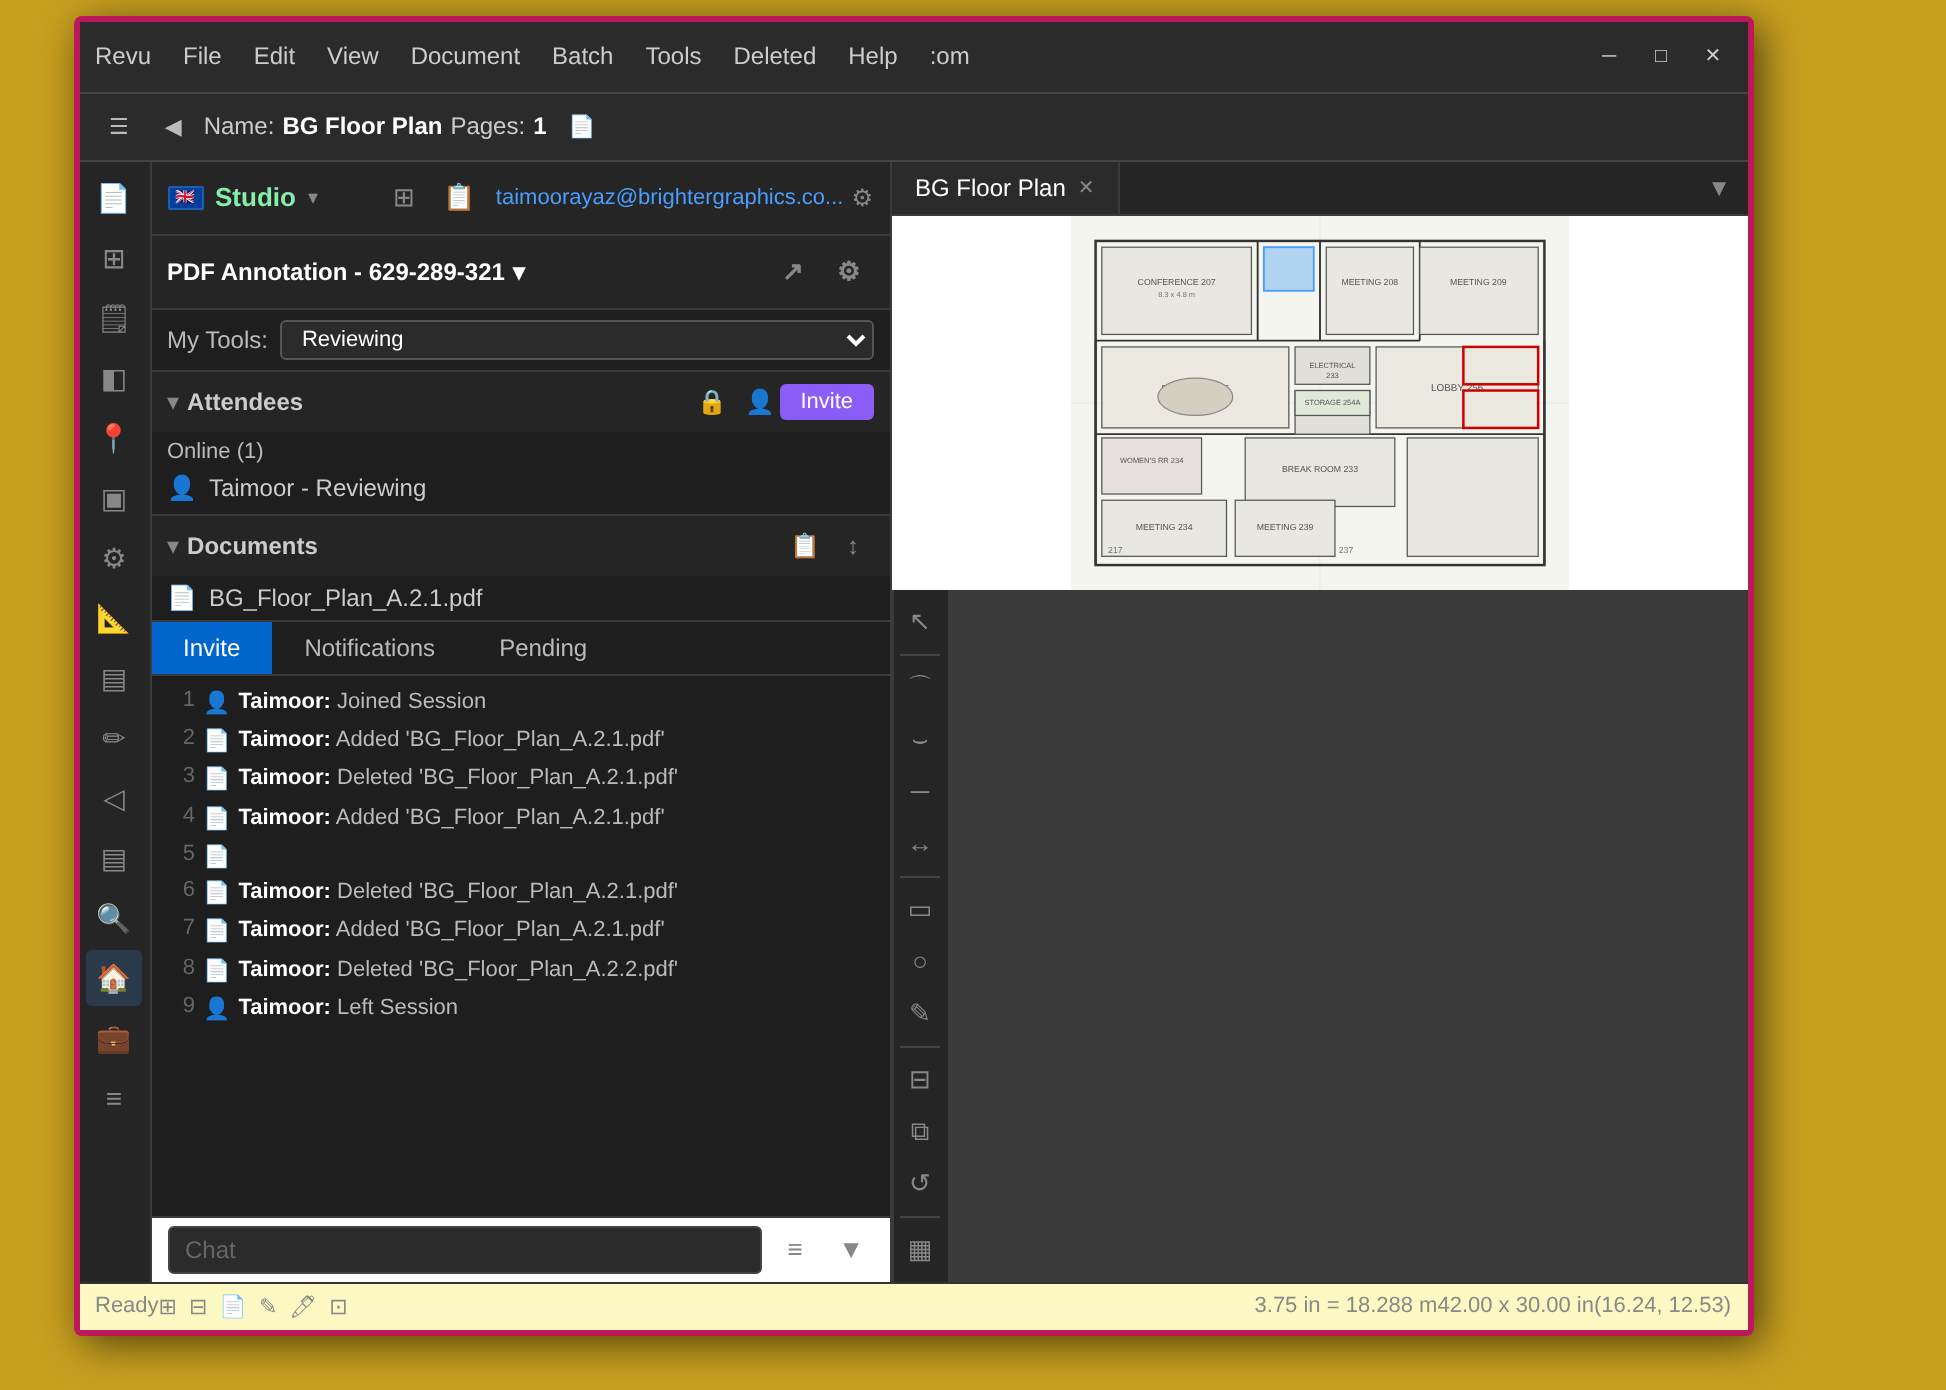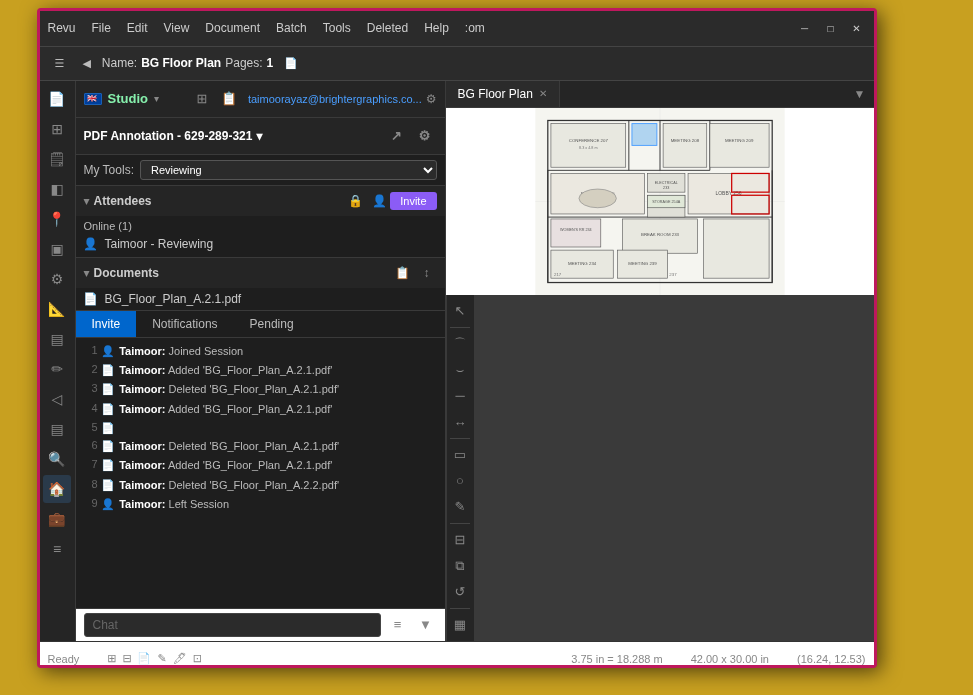--- a/index.html
+++ b/index.html
@@ -466,25 +466,25 @@
       color: #888;
       cursor: pointer;
       border-radius: 3px;
       font-size: 13px;
     }
     .rt-divider { width: 20px; height: 1px; background: #444; margin: 2px 0; }
 
     
     .status-bar {
       height: 24px;
-      background: #ffffff;
-      display: flex;
-      align-items: flex-end;
+      background: #fef9c3;
+      display: flex;
+      align-items: center;
       padding: 0 8px;
-      gap: 28px;
+      gap: 0;
       border-top: 1px solid #333;
       flex-shrink: 0;
     }
     .status-bar-text { color: #888; font-size: 11px; }
     .status-bar-icons { display: flex; gap: 6px; align-items: center; }
     .sb-icon { color: #888; font-size: 11px; cursor: pointer; }
   </style>
 </head>
 <body>
 

